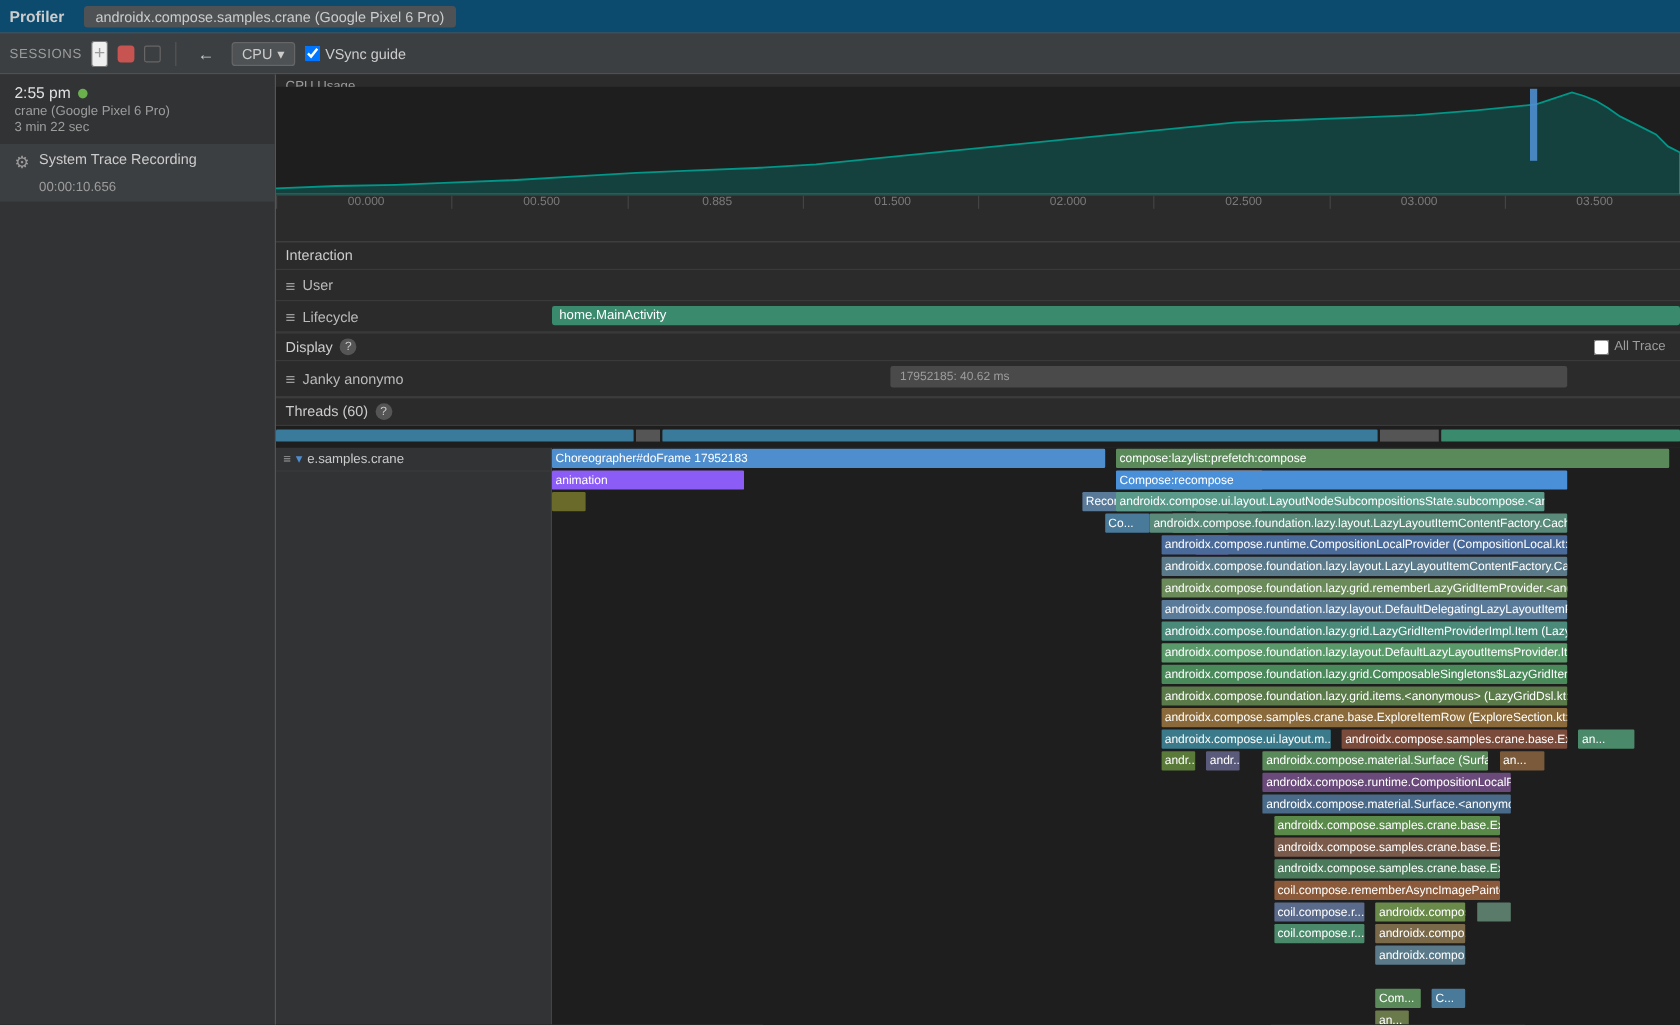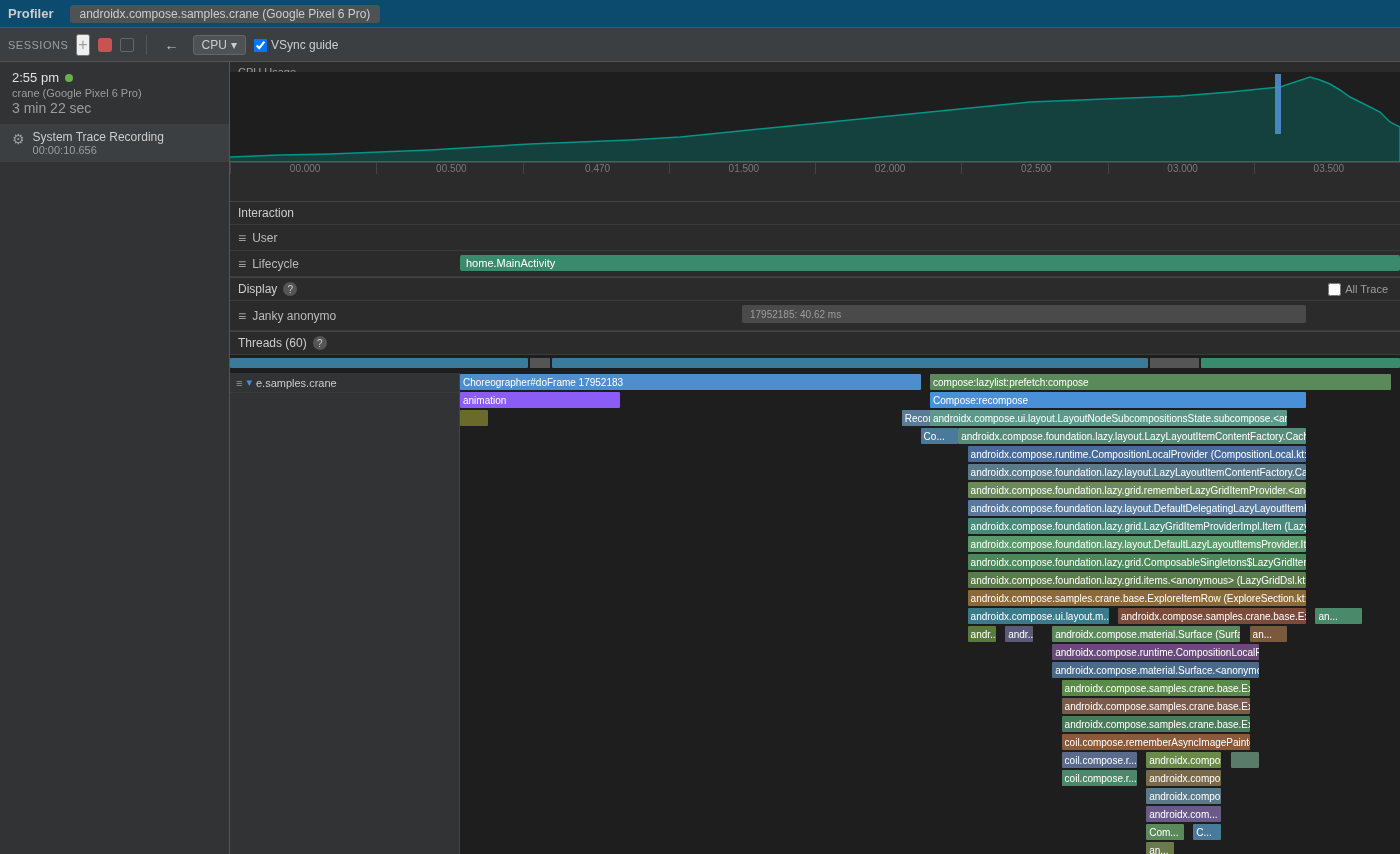--- a/index.html
+++ b/index.html
@@ -23,36 +23,36 @@
       background: none; border: 1px solid #666; color: #ccc; padding: 2px 6px;
       border-radius: 3px; cursor: pointer; font-size: 11px; display: flex; align-items: center; gap: 4px;
     }
     .toolbar-btn.red-stop { background: #c75450; border: none; width: 14px; height: 14px; border-radius: 3px; }
     .toolbar-btn.square-stop { background: none; border: 1px solid #666; width: 14px; height: 14px; border-radius: 2px; }
     .toolbar-sep { width: 1px; height: 20px; background: #555; margin: 0 4px; }
     .cpu-dropdown {
       display: flex; align-items: center; gap: 4px; background: #4e5254;
       border: 1px solid #666; padding: 2px 8px; border-radius: 3px; cursor: pointer; color: #ccc; font-size: 12px;
     }
-    .vsync-check { display: flex; align-items: flex-end; gap: 4px; color: #ccc; font-size: 12px; cursor: pointer; }
+    .vsync-check { display: flex; align-items: flex-start; gap: 4px; color: #ccc; font-size: 12px; cursor: pointer; }
 
     
     #main { display: flex; height: calc(854px - 28px - 34px); }
 
     
     #left-panel { width: 230px; background: #313335; border-right: 1px solid #555; display: flex; flex-direction: column; flex-shrink: 0; }
     .session-item { padding: 8px 12px; cursor: pointer; }
     .session-time { display: flex; align-items: center; gap: 6px; font-size: 13px; color: #e0e0e0; font-weight: 500; }
     .green-dot { width: 8px; height: 8px; background: #6ab04c; border-radius: 50%; }
     .session-device { color: #9d9d9d; font-size: 11px; margin-top: 2px; }
-    .session-duration { color: #9d9d9d; font-size: 14px; margin-top: 1px; }
+    .session-duration { color: #9d9d9d; font-size: 11px; margin-top: 1px; }
     .recording-item { display: flex; align-items: flex-start; padding: 6px 12px; gap: 8px; cursor: pointer; background: #3c3f41; }
     .gear-icon { color: #9d9d9d; font-size: 14px; margin-top: 1px; }
     .recording-name { color: #ccc; font-size: 12px; }
-    .recording-time { color: #9d9d9d; font-size: 11px; margin-top: 0; }
+    .recording-time { color: #9d9d9d; font-size: 11px; margin-top: 10px; }
 
     
     #content-area { flex: 1; display: flex; flex-direction: column; overflow: hidden; background: #2b2b2b; }
 
     
     #timeline-area { height: 140px; background: #2b2b2b; border-bottom: 1px solid #444; position: relative; }
     #cpu-usage-label { position: absolute; left: 8px; top: 4px; color: #9d9d9d; font-size: 11px; }
     #timeline-ruler { display: flex; align-items: flex-start; height: 24px; border-top: 1px solid #444; margin-top: 100px; }
     .ruler-tick { flex: 1; text-align: center; color: #7a7a7a; font-size: 10px; border-left: 1px solid #444; padding-left: 3px; }
 
@@ -153,21 +153,21 @@
 
           <polyline fill="rgba(0,150,136,0.3)" stroke="#009688" stroke-width="1.5" points="0,85 50,83 100,82 150,80 200,78 250,75 300,72 350,70 400,68 450,65 500,60 550,55 600,50 650,45 700,40 750,35 800,30 850,28 900,26 950,24 1000,20 1050,15 1080,5 1090,8 1100,12 1110,18 1120,25 1130,30 1140,35 1150,40 1160,50 1170,55 1170,90 0,90"></polyline>
 
           <rect x="1045" y="2" width="6" height="60" fill="#4e8ecf" opacity="0.9"></rect>
         </svg>
       </div>
 
       <div id="timeline-ruler">
         <div class="ruler-tick">00.000</div>
         <div class="ruler-tick">00.500</div>
-        <div class="ruler-tick">0.470</div>
+        <div class="ruler-tick">0.885</div>
         <div class="ruler-tick">01.500</div>
         <div class="ruler-tick">02.000</div>
         <div class="ruler-tick">02.500</div>
         <div class="ruler-tick">03.000</div>
         <div class="ruler-tick">03.500</div>
       </div>
     </div>
 
     <div id="interaction-section">
       <div class="section-header">
@@ -429,25 +429,20 @@
                 <span>androidx.compo...</span>
               </div>
             </div>
 
             <div style="position:absolute;top:414px;left:0;right:0;height:18px;">
               <div class="flame-block" style="background:#5a7a8a;left:73%;width:8%;">
                 <span>androidx.compo...</span>
               </div>
             </div>
 
-            <div style="position:absolute;top:432px;left:0;right:0;height:18px;">
-              <div class="flame-block" style="background:#6a5a8a;left:73%;width:8%;">
-                <span>androidx.com...</span>
-              </div>
-            </div>
 
             <div style="position:absolute;top:450px;left:0;right:0;height:18px;">
               <div class="flame-block" style="background:#5a8a5a;left:73%;width:4%;">
                 <span>Com...</span>
               </div>
               <div class="flame-block" style="background:#4a7a9a;left:78%;width:3%;">
                 <span>C...</span>
               </div>
             </div>
 

